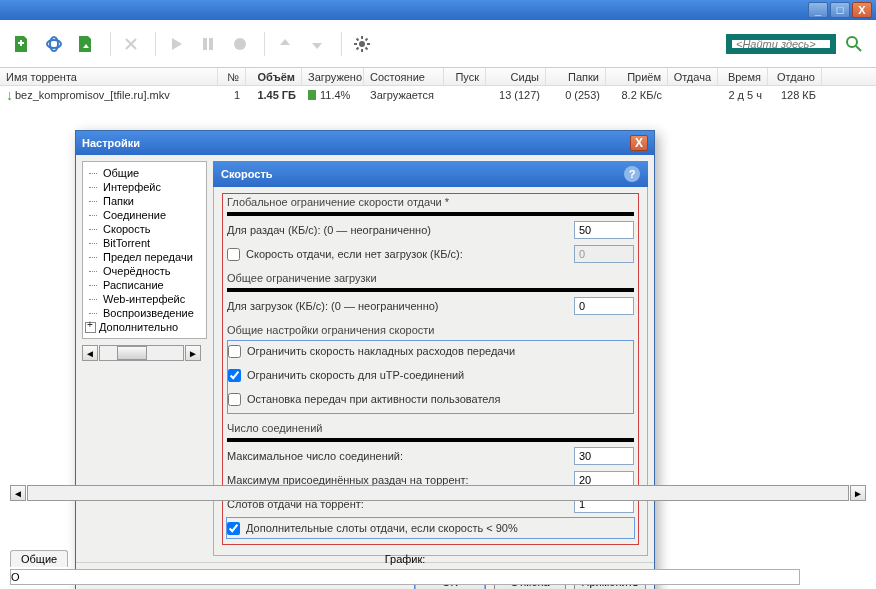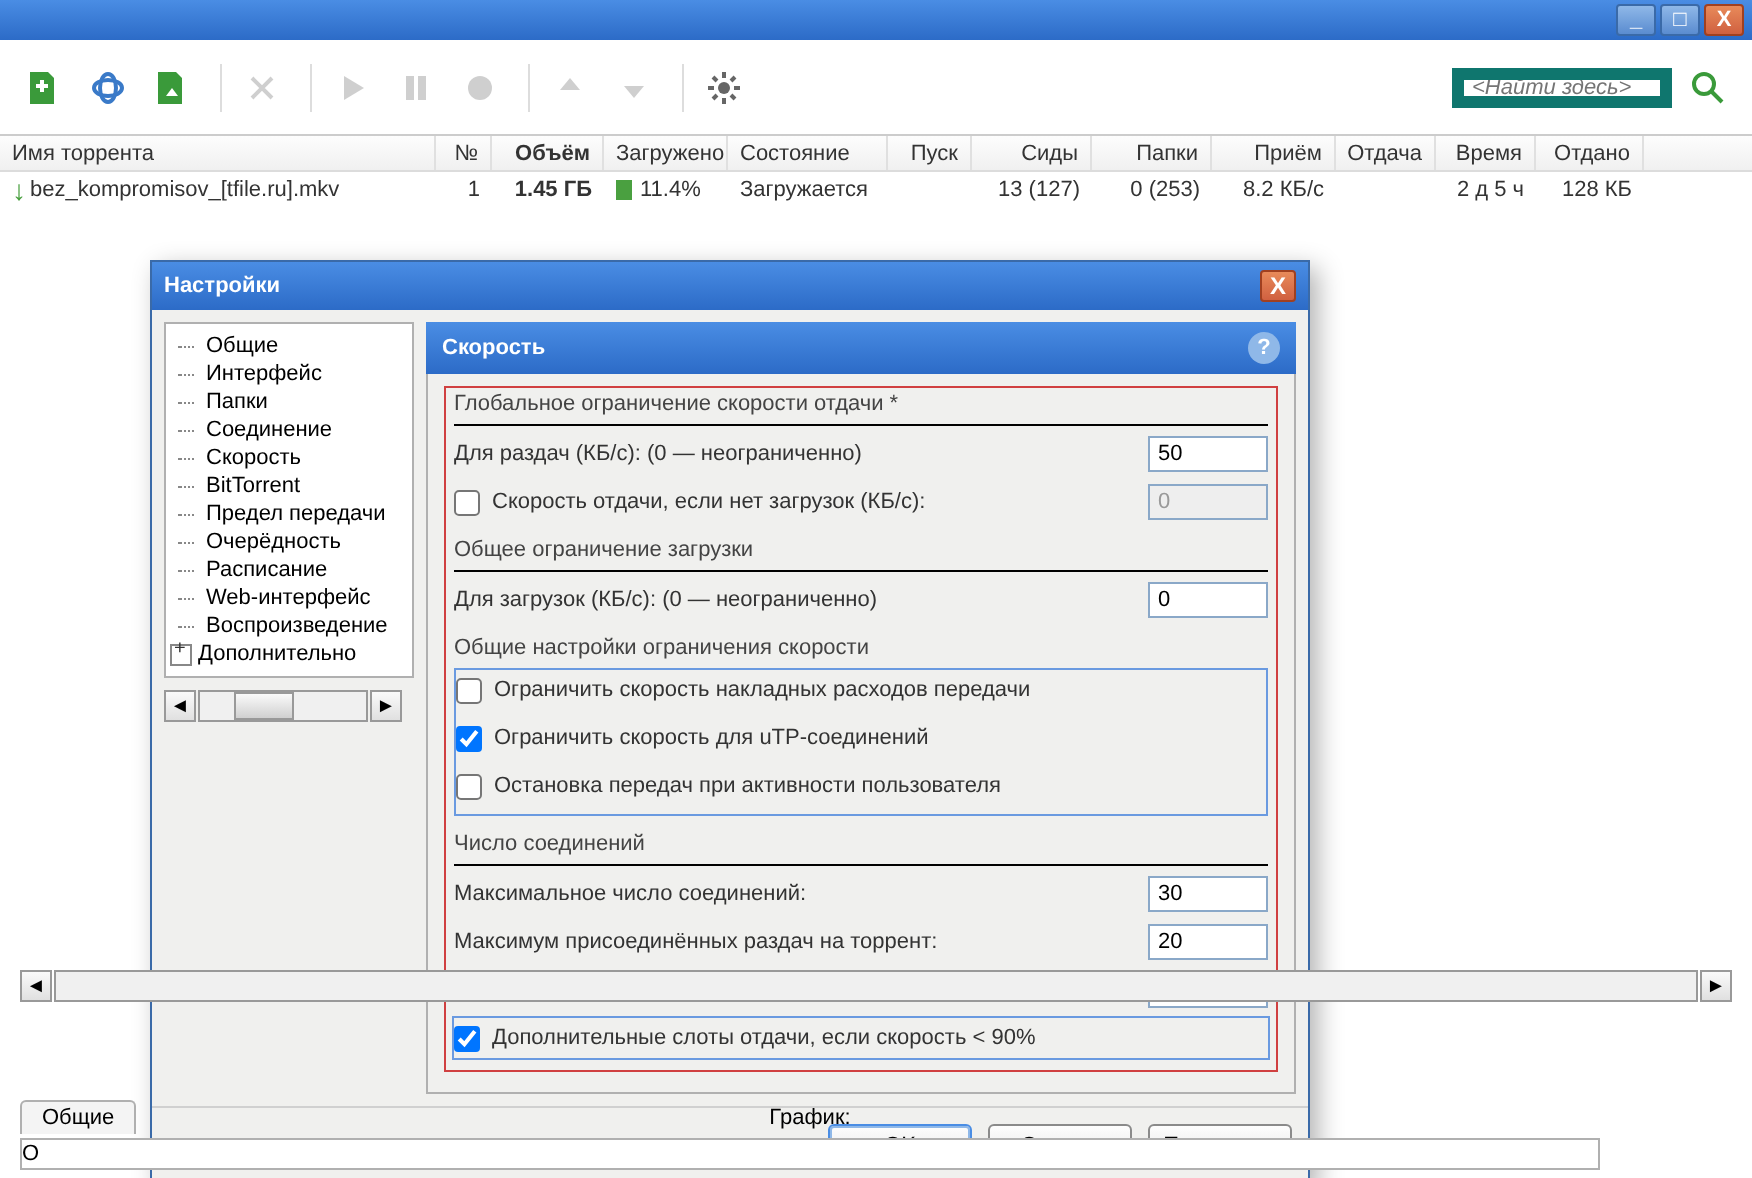--- a/index.html
+++ b/index.html
@@ -62,21 +62,21 @@
 .tree-scroll-thumb { position:absolute; left:20%; width:30px; height:100%; background:linear-gradient(#fafafa,#d0d0d0); border:1px solid #999; }
 
 
 .pane { flex: 1; margin: 6px; }
 .pane-header { height: 26px; background: linear-gradient(#4a8de4, #2c6bc7); display: flex; align-items: center; padding: 0 8px; color: #fff; font-weight: bold; font-size: 13px; }
 .pane-header .spacer { flex:1; }
 .help-icon { width:16px; height:16px; border-radius:50%; background:#8fb8e8; color:#fff; display:flex; align-items:center; justify-content:center; font-weight:bold; font-size:11px; cursor:pointer; }
 .pane-body { background: #f0f0ee; padding: 6px 8px 4px 8px; border:1px solid #b0b0b0; border-top:none; }
 .fieldset { margin-bottom: 8px; }
 .fieldset-title { color: #444; font-size: 11px; margin-bottom: 4px; }
-.fieldset-body { border-top: 1px solid #000000; padding-top: 4px; }
+.fieldset-body { border-top: 4px solid #000000; padding-top: 4px; }
 .row { display: flex; align-items: center; margin-bottom: 4px; min-height: 20px; }
 .row label { flex: 1; color: #333; }
 .row input[type=text] { width: 60px; height: 18px; border: 1px solid #8aa8c8; padding: 0 4px; background: #fff; }
 .row input[type=text]:disabled { background: #eee; color: #999; }
 .row input[type=checkbox] { margin-right: 6px; width: 13px; height: 13px; }
 .hl-red { border: 1px solid #d04040; padding: 2px 4px; }
 .hl-blue { outline: 1px solid #6a9ae0; }
 .hl-blue-box { border: 1px solid #6a9ae0; padding: 0; }
 
 

